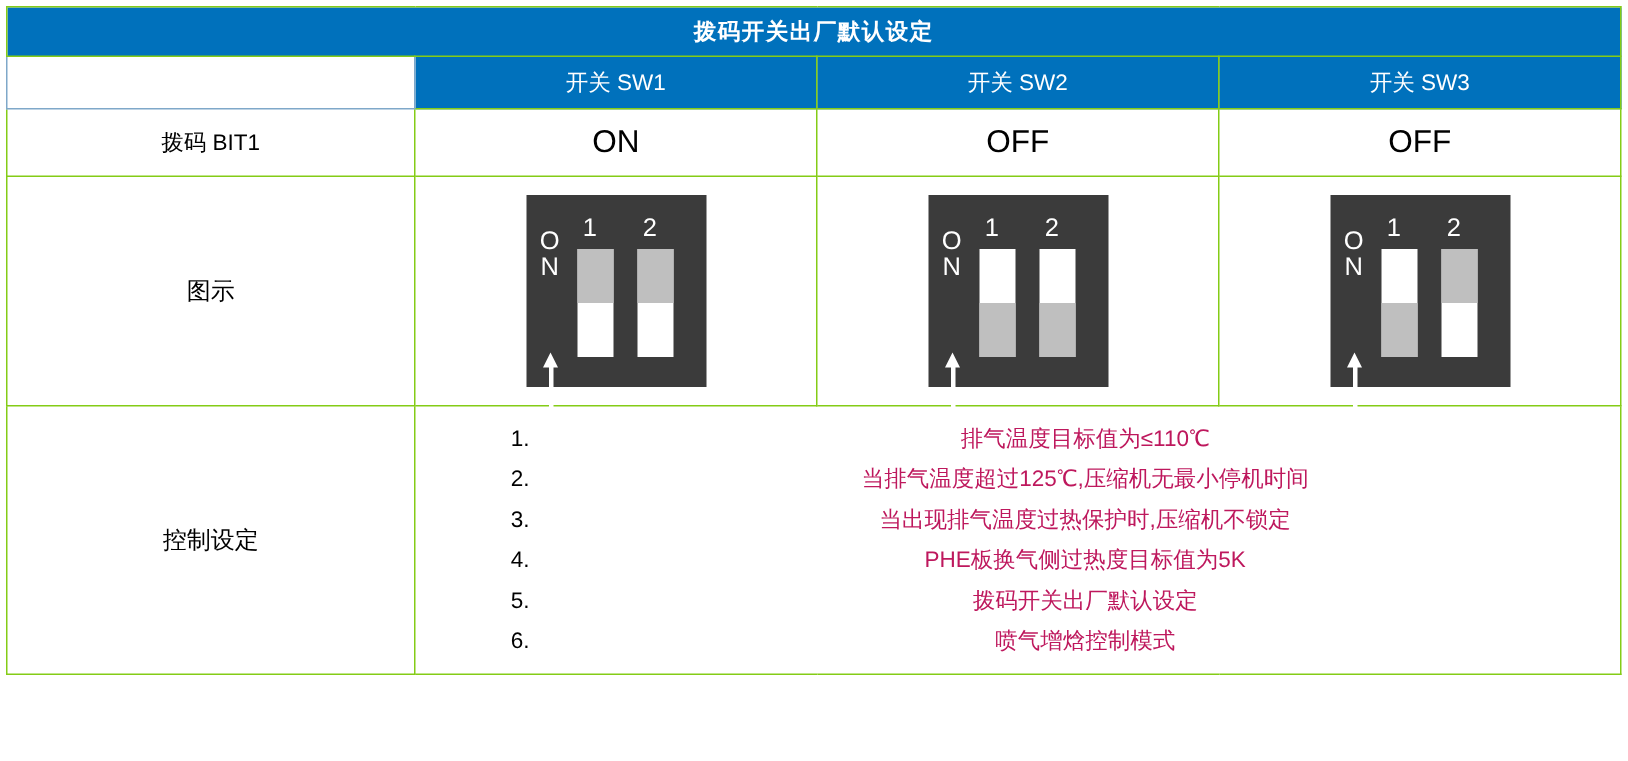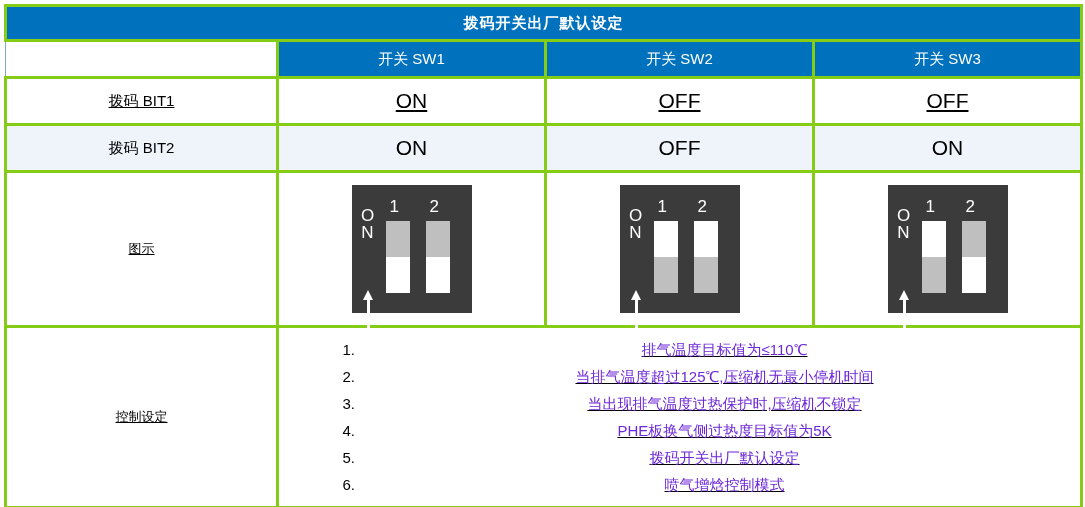--- a/index.html
+++ b/index.html
@@ -18,21 +18,21 @@
     box-sizing: border-box;
     padding: 4px 4px 4px 4px;
   }
   table.dip-table {
     border-collapse: collapse;
     width: 1077px;
     margin: 0;
     table-layout: fixed;
   }
   table.dip-table td, table.dip-table th {
-    border: 3px solid #84cc16;
+    border: 1px solid #84cc16;
     padding: 0;
     vertical-align: middle;
     text-align: center;
   }
   .title-row td {
     background: #0071bc;
     color: #ffffff;
     font-weight: bold;
     font-size: 15px;
     height: 32px;
@@ -59,21 +59,20 @@
   }
   .val {
     font-size: 21px;
     color: #000;
   }
   .band-alt td {
     background: #eef4fa;
   }
   .band-white td {
     background: #ffffff;
-    text-decoration: underline;
   }
   .sw-cell {
     height: 152px;
     background: #ffffff;
   }
   .sw-wrap {
     display: flex;
     align-items: center;
     justify-content: center;
   }
@@ -158,33 +157,33 @@
     margin: 0;
     padding: 0 0 0 56px;
     list-style: none;
     counter-reset: note;
   }
   ol.notes li {
     counter-increment: note;
     position: relative;
     font-size: 15px;
     line-height: 27px;
-    color: #6d28d9;
+    color: #be185d;
     padding-left: 34px;
   }
   ol.notes li::before {
     content: counter(note) ".";
     position: absolute;
     left: 0;
     width: 20px;
     text-align: right;
     color: #000;
   }
   .label-cell-tall {
-    font-size: 13px;
+    font-size: 16px;
   }
 </style>
 </head>
 <body>
 
 <div class="page">
   <table class="dip-table">
     <colgroup>
       <col style="width:272px">
       <col style="width:268px">
@@ -202,26 +201,20 @@
         <td>开关 SW3</td>
       </tr>
 
       <tr class="band-white">
         <td class="rowlabel">拨码 BIT1</td>
         <td class="val">ON</td>
         <td class="val">OFF</td>
         <td class="val">OFF</td>
       </tr>
 
-      <tr class="band-alt">
-        <td class="rowlabel">拨码 BIT2</td>
-        <td class="val">ON</td>
-        <td class="val">OFF</td>
-        <td class="val">ON</td>
-      </tr>
 
       <tr class="band-white">
         <td class="rowlabel label-cell-tall">图示</td>
 
         <td class="sw-cell">
           <div class="sw-wrap">
             <div class="dip">
               <div class="on-label">O<br>N</div>
               <div class="arrow">
                 <div class="shaft"></div>

